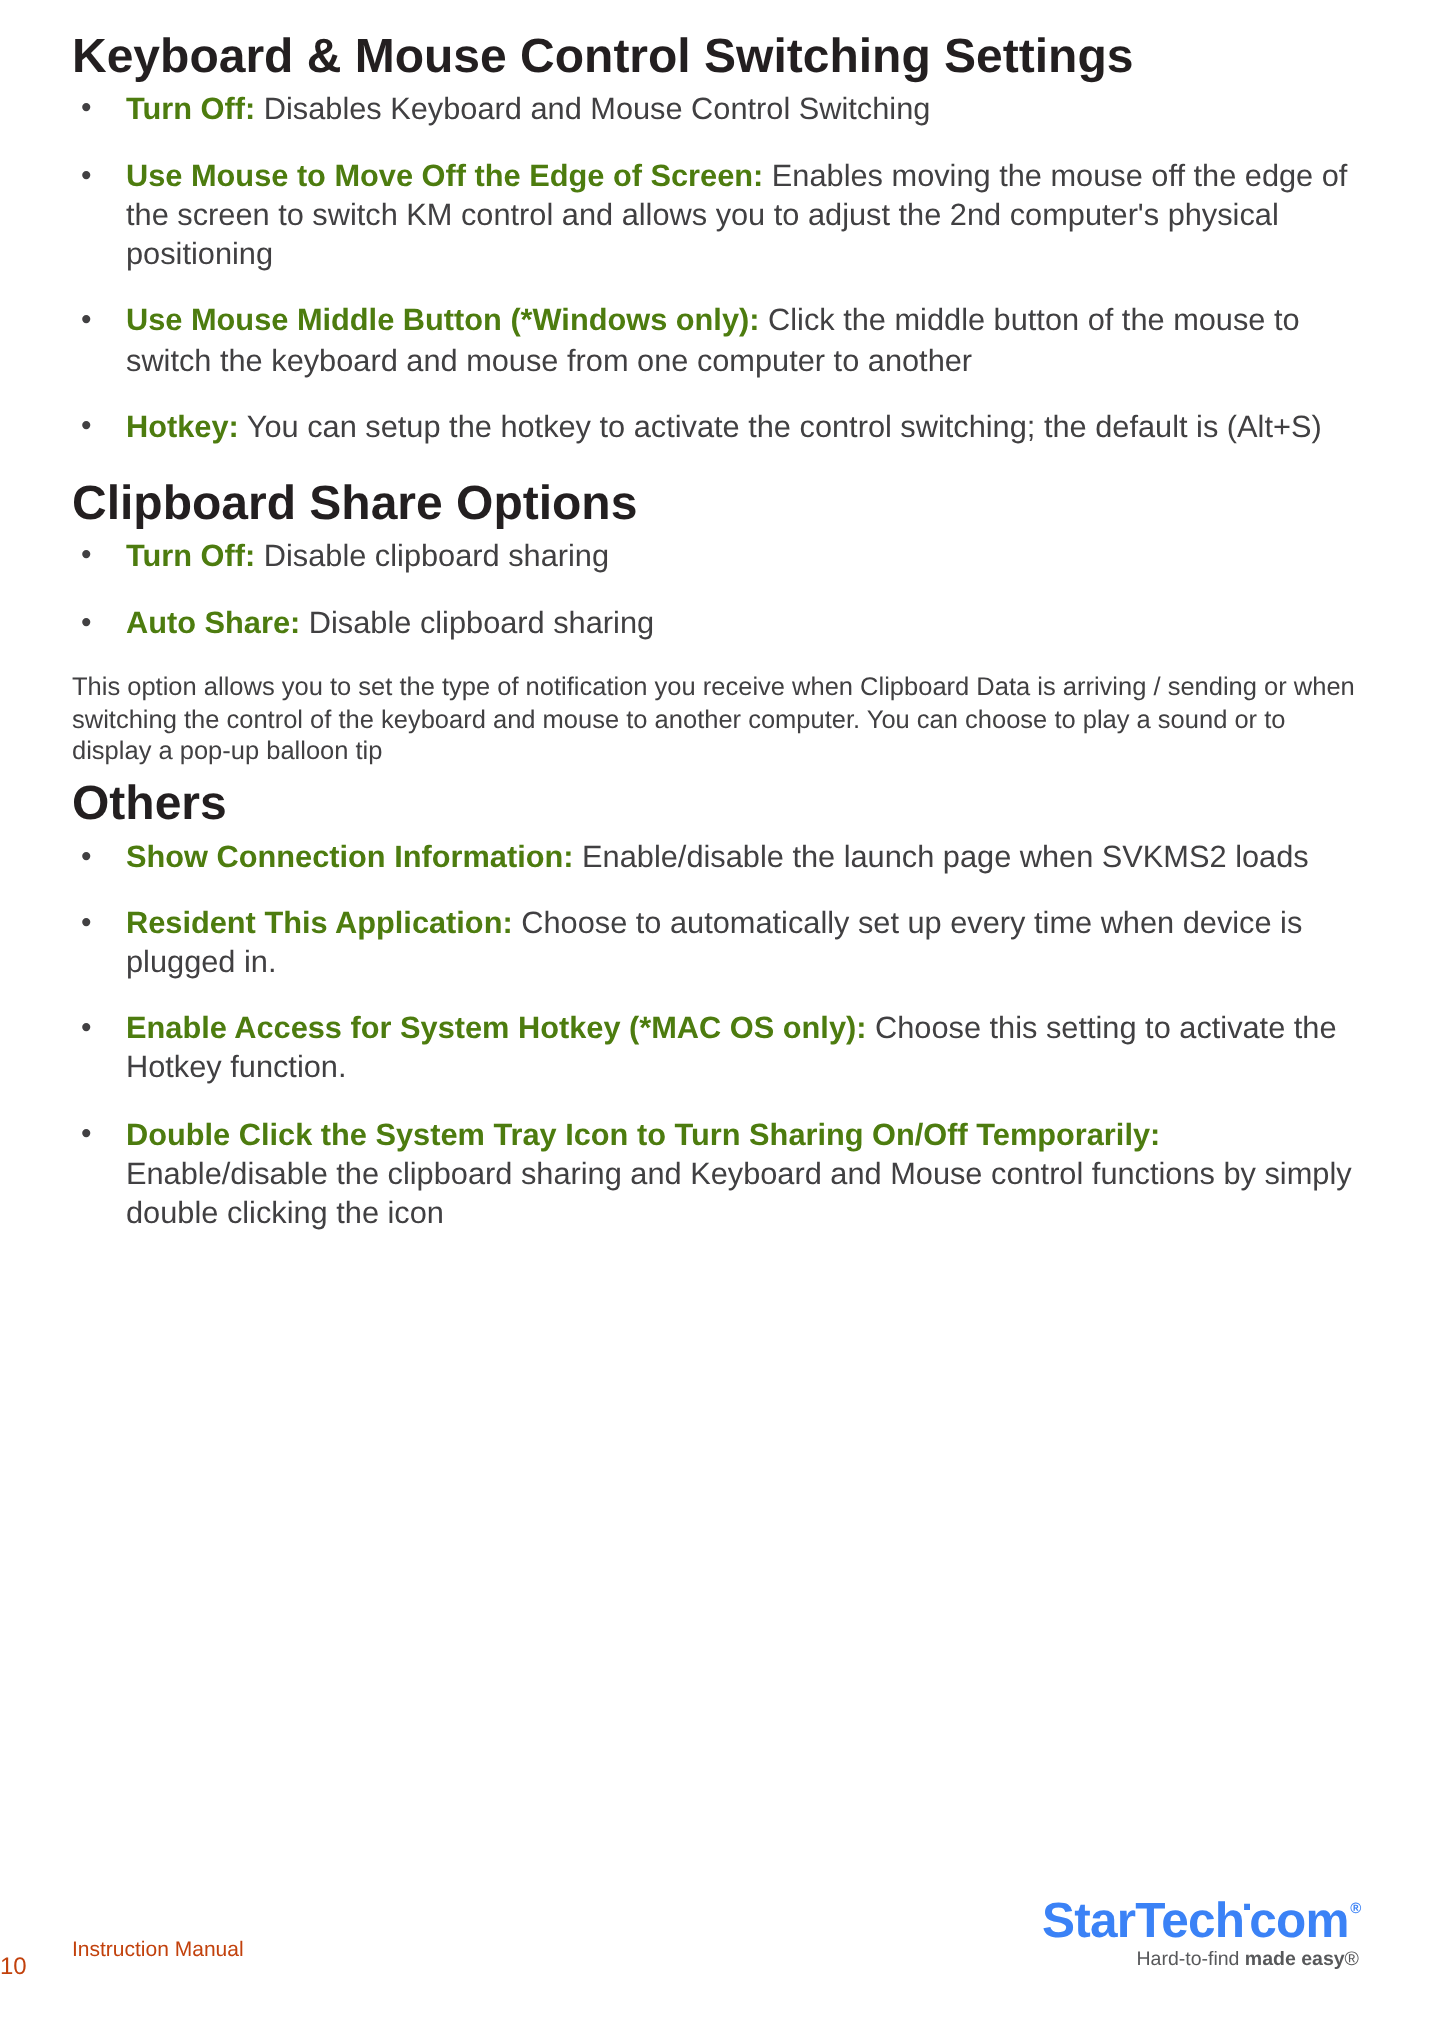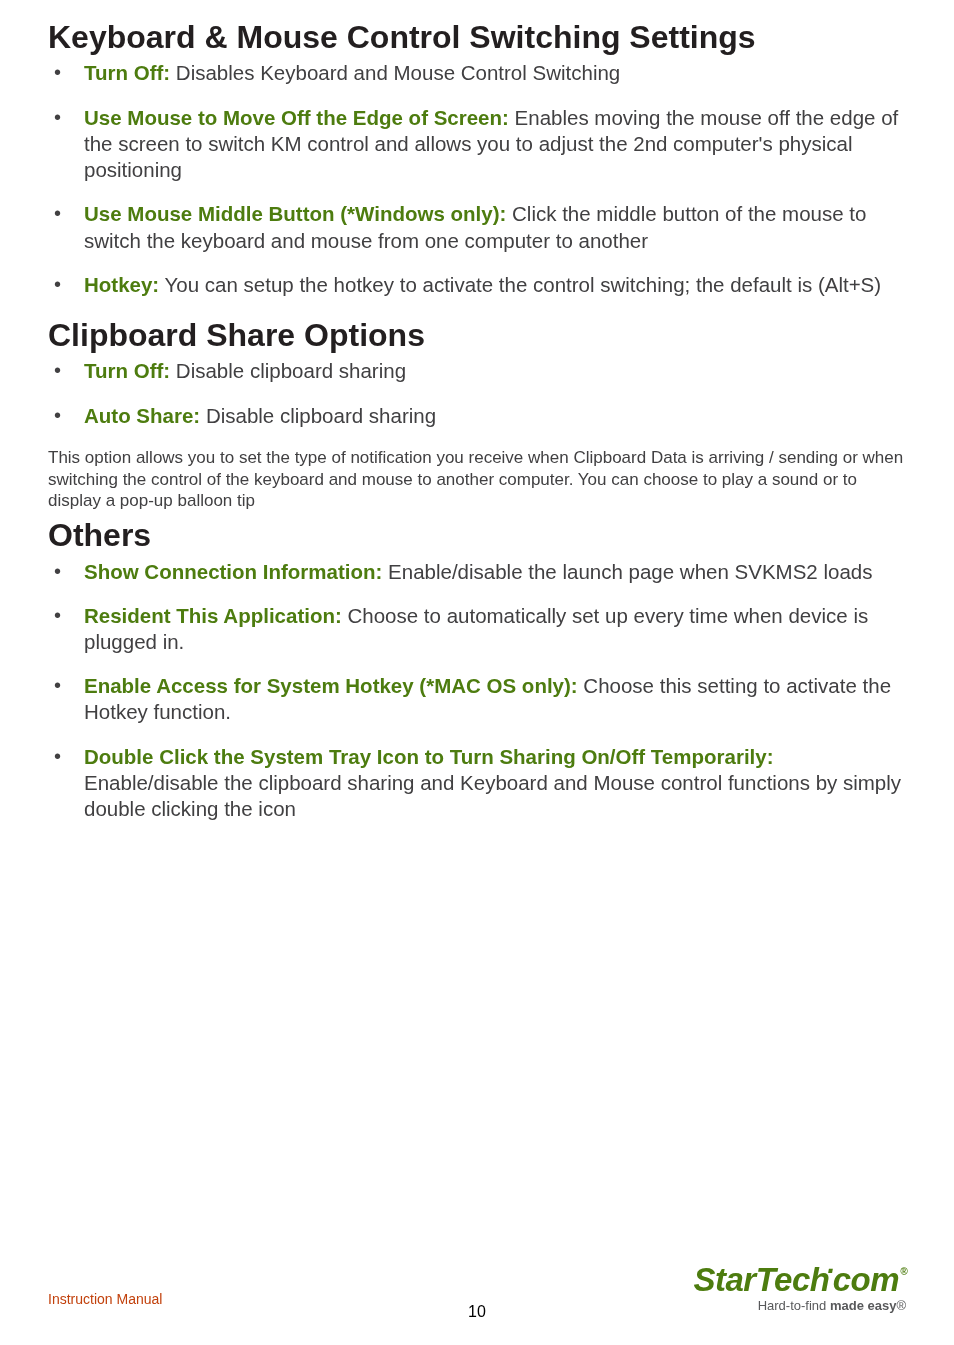--- a/index.html
+++ b/index.html
@@ -70,41 +70,39 @@
     left: 48px;
     bottom: 14px;
     color: #c2410c;
     font-size: 14px;
   }
   .footer .pn {
     position: absolute;
     left: 0;
     right: 0;
     bottom: 0;
-    text-align: center;
-    color: #000000;
+    color: #c2410c;
     font-size: 16px;
   }
   .logo {
     position: absolute;
     right: 48px;
     bottom: 8px;
     text-align: right;
   }
   .logo .brand {
     font-family: "Arial Black", Arial, sans-serif;
     font-weight: 700;
     font-size: 33px;
-    color: #4d7c0f;
+    color: #3b82f6;
     letter-spacing: -0.5px;
     line-height: 1;
     display: flex;
     align-items: baseline;
     justify-content: flex-end;
-    font-style: italic;
   }
   .logo .brand .dot {
     position: relative;
     top: -18px;
     font-size: 28px;
     margin: 0 -2px;
   }
   .logo .brand .reg {
     font-size: 10px;
     position: relative;

